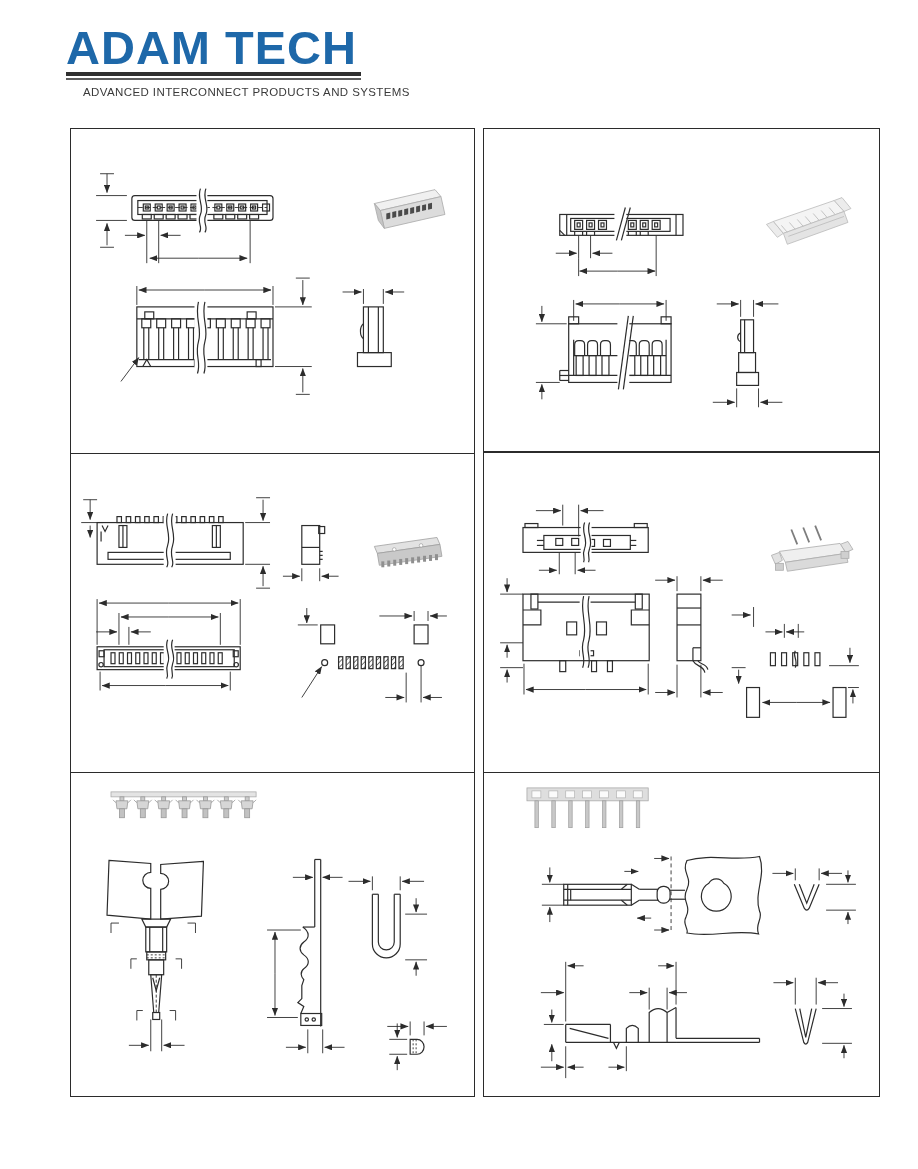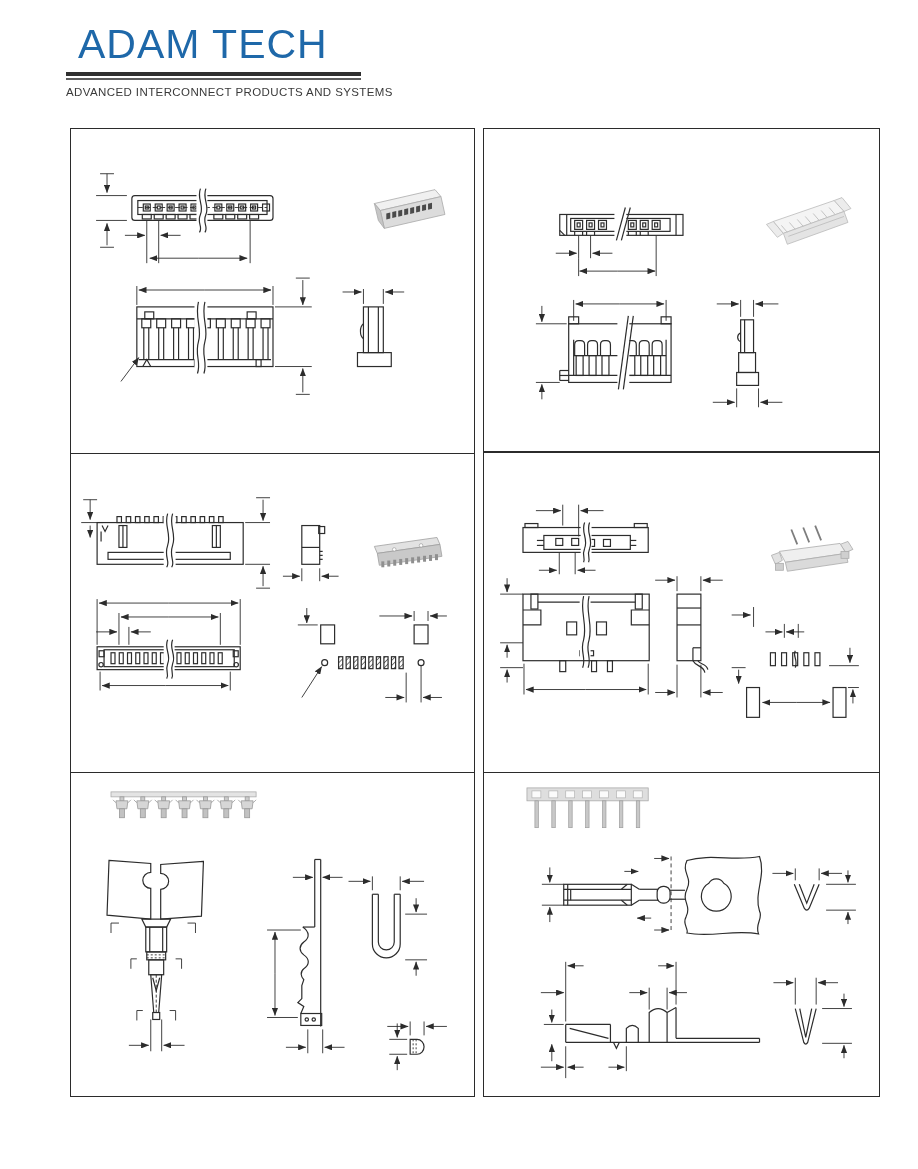--- a/index.html
+++ b/index.html
@@ -1,22 +1,22 @@
 <!DOCTYPE html>
 <html><head>
 <meta charset="utf-8">
 <style>
   html,body{margin:0;padding:0;}
   body{width:918px;height:1169px;background:#ffffff;position:relative;
        font-family:"Liberation Sans", sans-serif;overflow:hidden;}
-  .logo-text{position:absolute;left:78px;top:24px;font-size:41px;font-weight:normal;
+  .logo-text{position:absolute;left:66px;top:24px;font-size:47px;font-weight:bold;
              color:#1e68a9;letter-spacing:1px;line-height:1;white-space:nowrap;}
   .rule1{position:absolute;left:66px;top:72px;width:295px;height:4px;background:#2f2f2f;}
   .rule2{position:absolute;left:66px;top:78px;width:295px;height:2px;background:#5c5c5c;}
-  .tagline{position:absolute;left:66px;top:86px;font-size:11.5px;color:#3a3a3a;
+  .tagline{position:absolute;left:83px;top:86px;font-size:11.5px;color:#3a3a3a;
            letter-spacing:0.4px;white-space:nowrap;text-align:center;}
   .panel{position:absolute;border:1.5px solid #2b2b2b;background:#ffffff;box-sizing:border-box;}
   .panel svg{display:block;width:100%;height:100%;}
   #p1{left:70px;top:128px;width:405px;height:326px;}
   #p2{left:483px;top:128px;width:397px;height:324px;}
   #p3{left:70px;top:453px;width:405px;height:320px;}
   #p4{left:483px;top:452px;width:397px;height:321px;}
   #p5{left:70px;top:772px;width:405px;height:325px;}
   #p6{left:483px;top:772px;width:397px;height:325px;}
   .ln{fill:none;stroke:#2c2c2c;stroke-width:1.2;}

